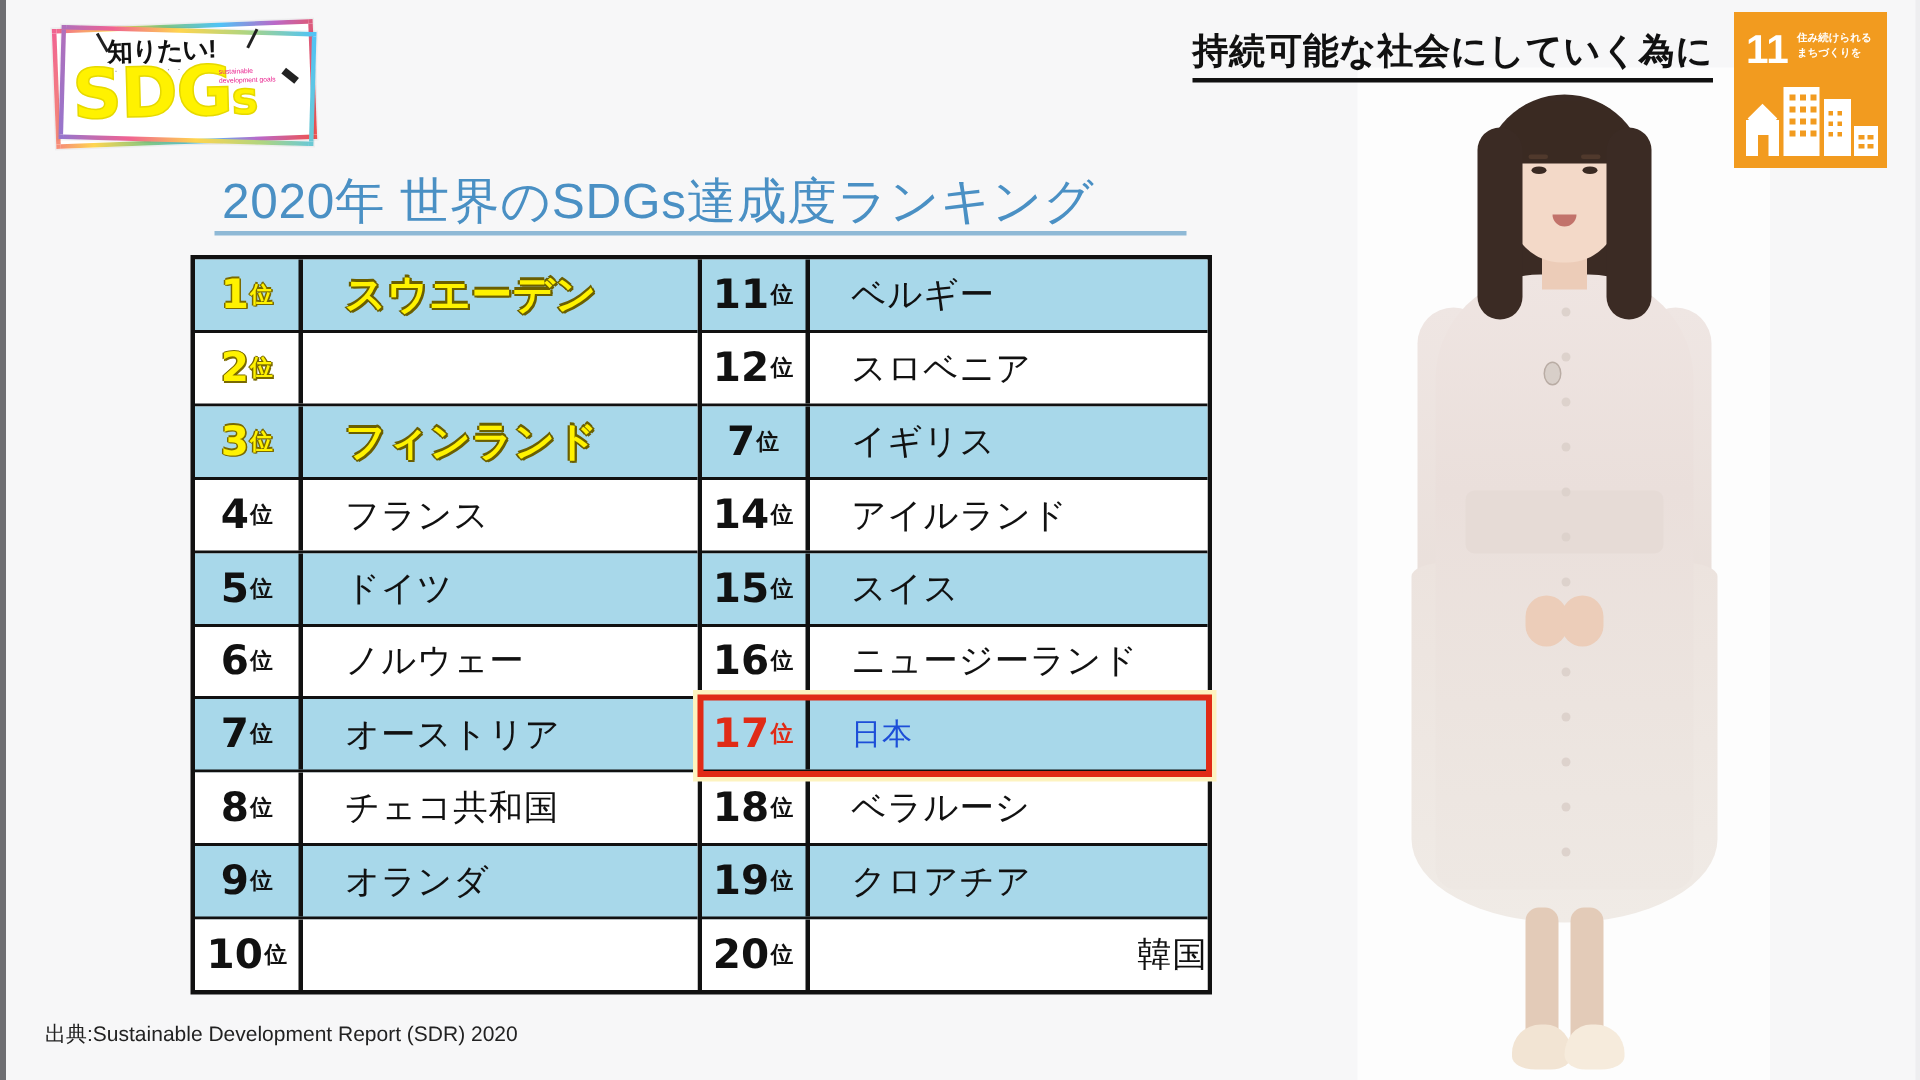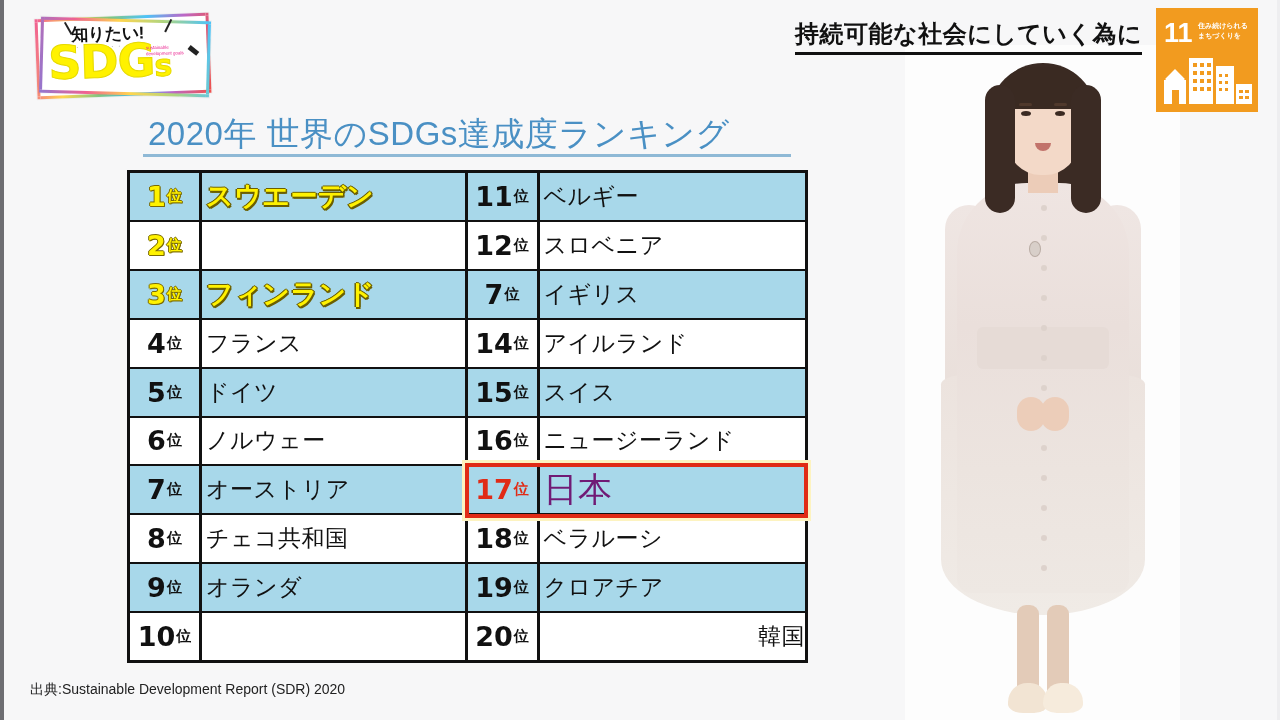--- a/index.html
+++ b/index.html
@@ -59,33 +59,33 @@
   .tbl-col{width:50%;display:flex;flex-direction:column;box-sizing:border-box;}
   .tbl-col.left{border-right:3px solid #111;}
   .trow{flex:1;display:flex;align-items:center;border-bottom:2px solid #111;box-sizing:border-box;position:relative;}
   .trow:last-child{border-bottom:none;justify-content:space-between;}
   .trow.blue{background:#a8d8ea;}
   .trow.white{background:#ffffff;}
   .rank{width:72px;min-width:72px;height:100%;display:flex;align-items:center;justify-content:center;
     border-right:3px solid #111;box-sizing:border-box;}
   .rank span.n{font-size:27px;font-weight:bold;color:#111;line-height:27px;font-family:"DejaVu Sans",sans-serif;}
   .rank span.i{font-size:15px;font-weight:bold;color:#111;margin-left:1px;}
-  .cname{padding-left:4px;font-size:23px;color:#111;letter-spacing:0.5px;white-space:nowrap;}
+  .cname{padding-left:28px;font-size:23px;color:#111;letter-spacing:0.5px;white-space:nowrap;}
 
   
   .trow.gold .rank span.n,.trow.gold .rank span.i{color:#fff200;
     text-shadow:1px 1px 0 #7a6a00,-1px 0 0 #7a6a00,0 -1px 0 #7a6a00,1px 0 0 #7a6a00,0 1px 0 #7a6a00;}
   .trow.gold .cname{color:#fff200;font-weight:bold;font-size:27px;
     text-shadow:1.5px 1.5px 0 #6b5f00,-1.5px 0 0 #6b5f00,0 -1.5px 0 #6b5f00,1.5px 0 0 #6b5f00,0 1.5px 0 #6b5f00;}
 
   
   .trow.hl{outline:4px solid #e02b16;outline-offset:-1px;box-shadow:0 0 0 6px #fdf3c0;z-index:5;}
   .trow.hl .rank{border-right:3px solid #111;}
   .trow.hl .rank span.n,.trow.hl .rank span.i{color:#e02b16;}
-  .trow.hl .cname{color:#701a75;font-size:34px;}
+  .trow.hl .cname{color:#1d4ed8;font-size:20px;}
 
   
   .footer{position:absolute;left:30px;top:681px;font-size:14px;color:#222;white-space:nowrap;}
 
   
   .presenter{position:absolute;left:905px;top:45px;width:275px;height:675px;}
   .p-hair-back{position:absolute;left:84px;top:18px;width:108px;height:150px;border-radius:54px 54px 40px 40px;
     background:#3b2b24;}
   .p-face{position:absolute;left:102px;top:34px;width:72px;height:96px;border-radius:36px 36px 34px 34px;
     background:#f3d9c8;}

